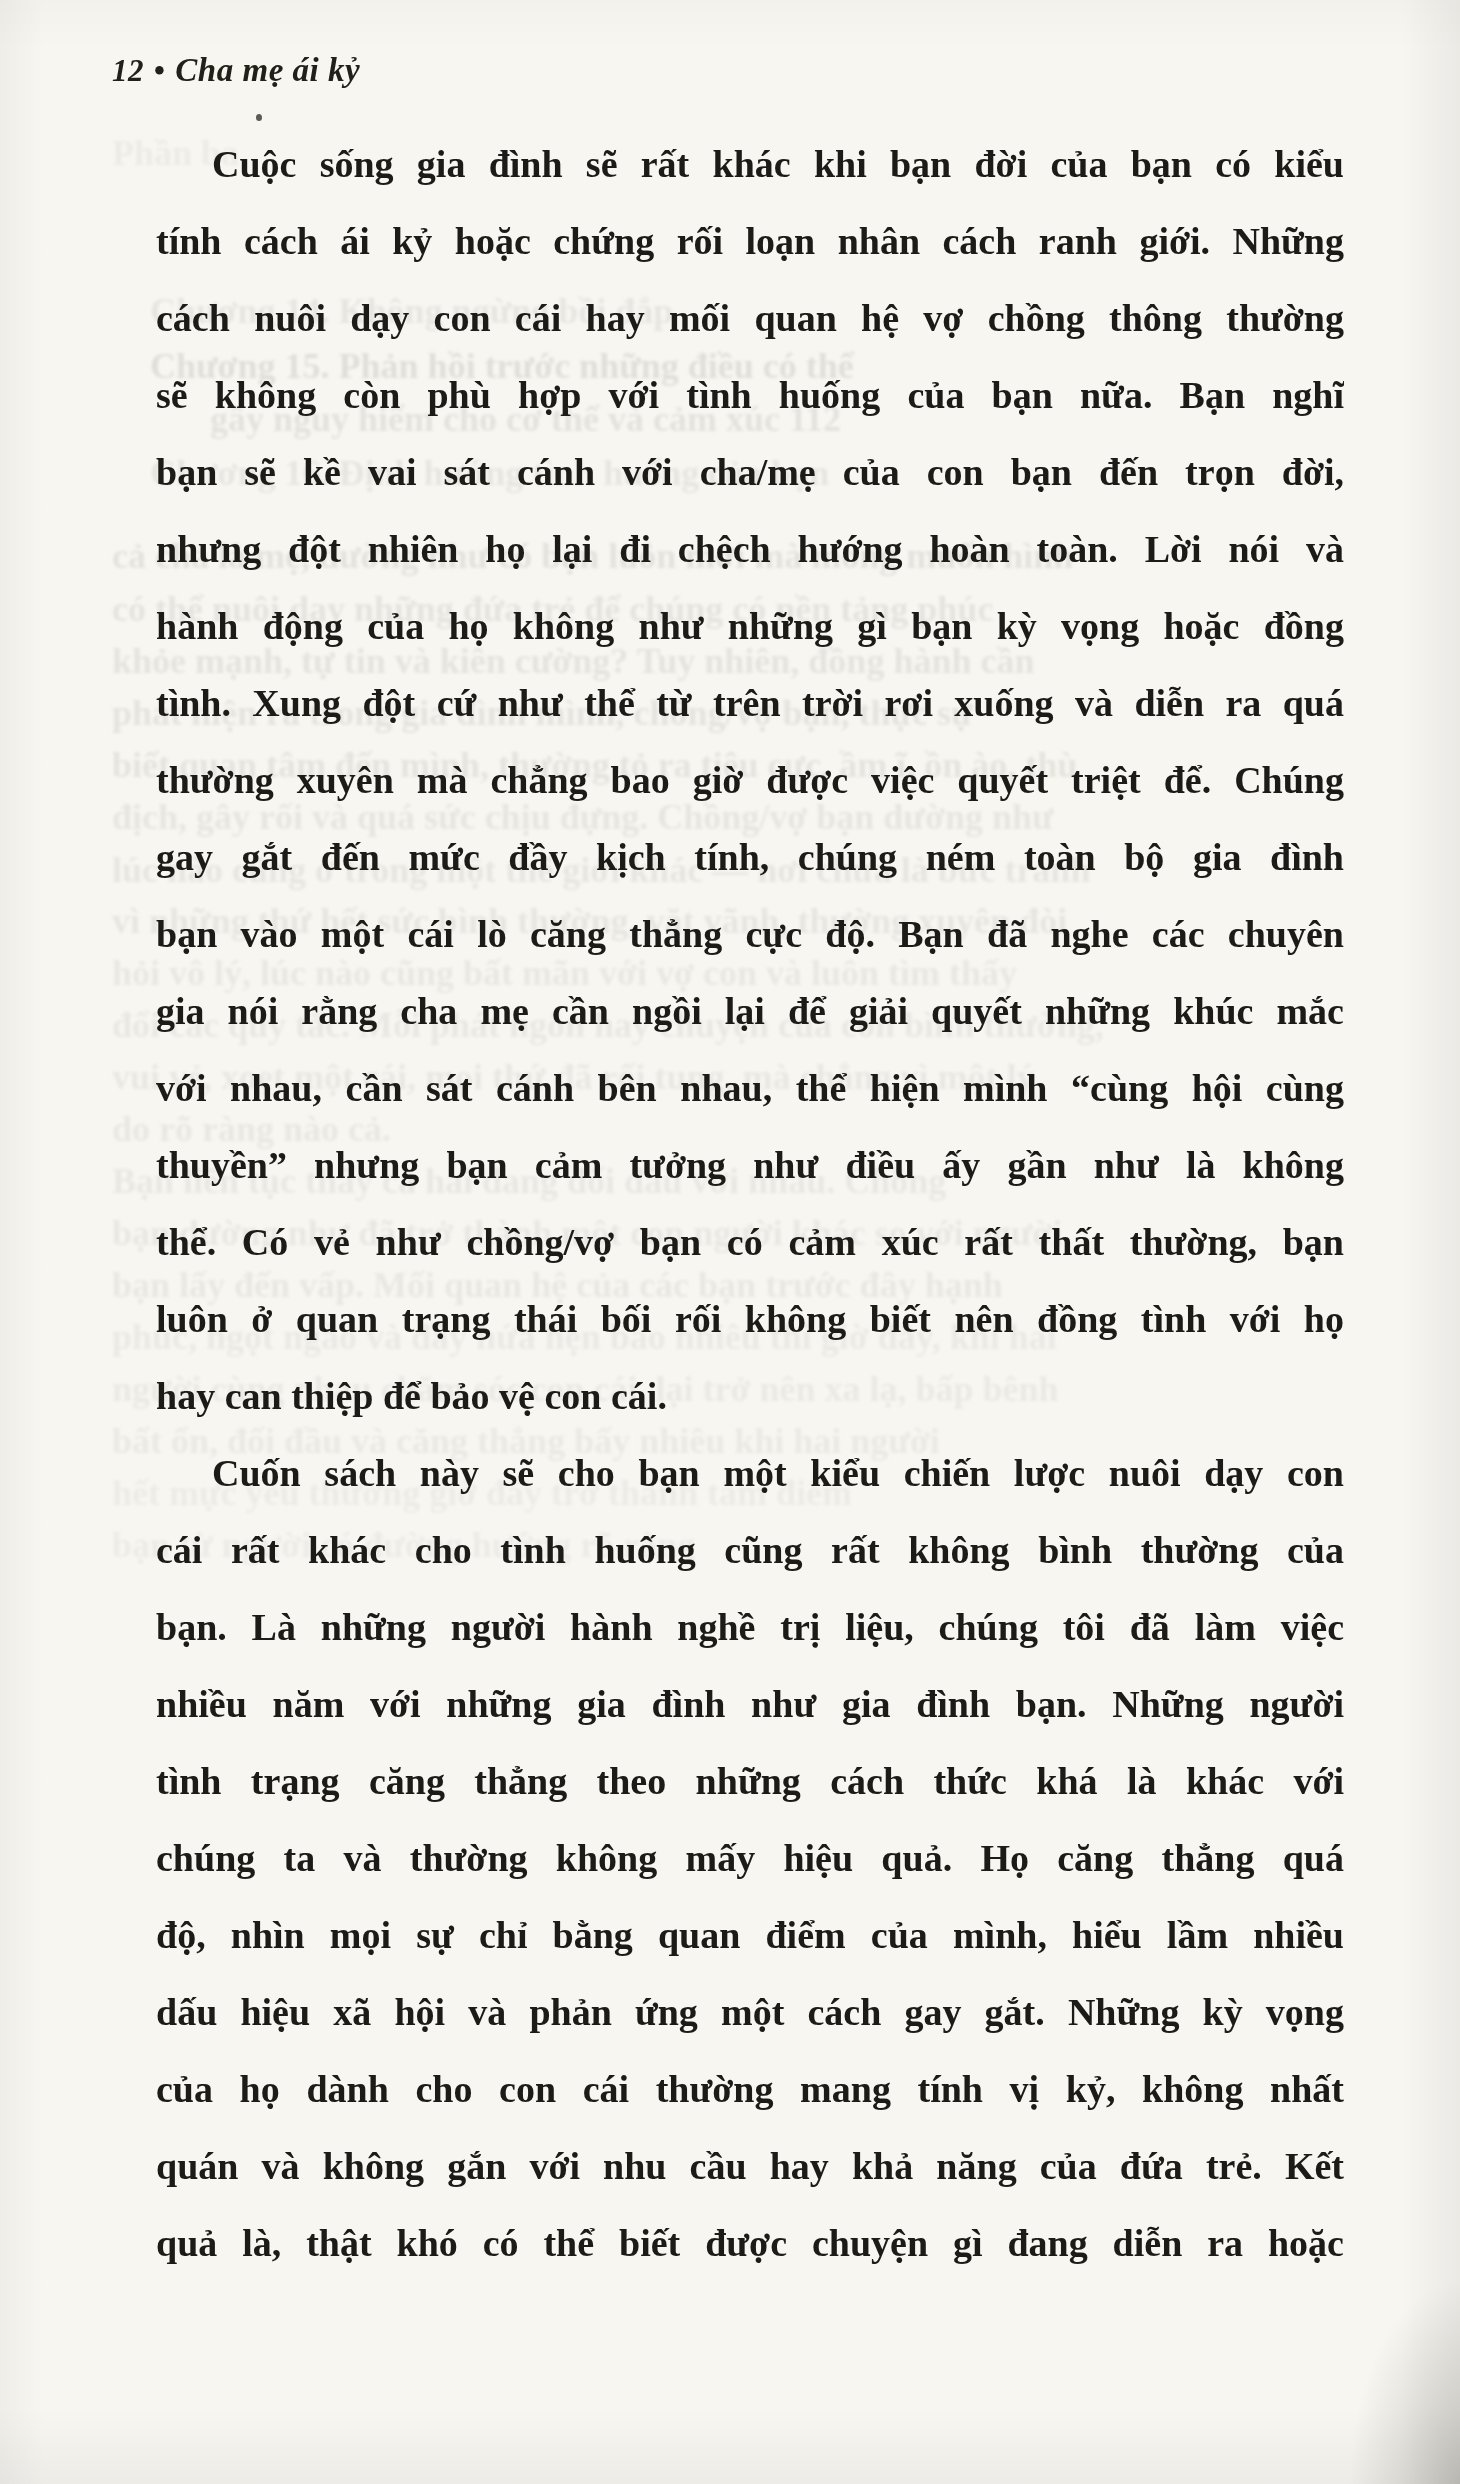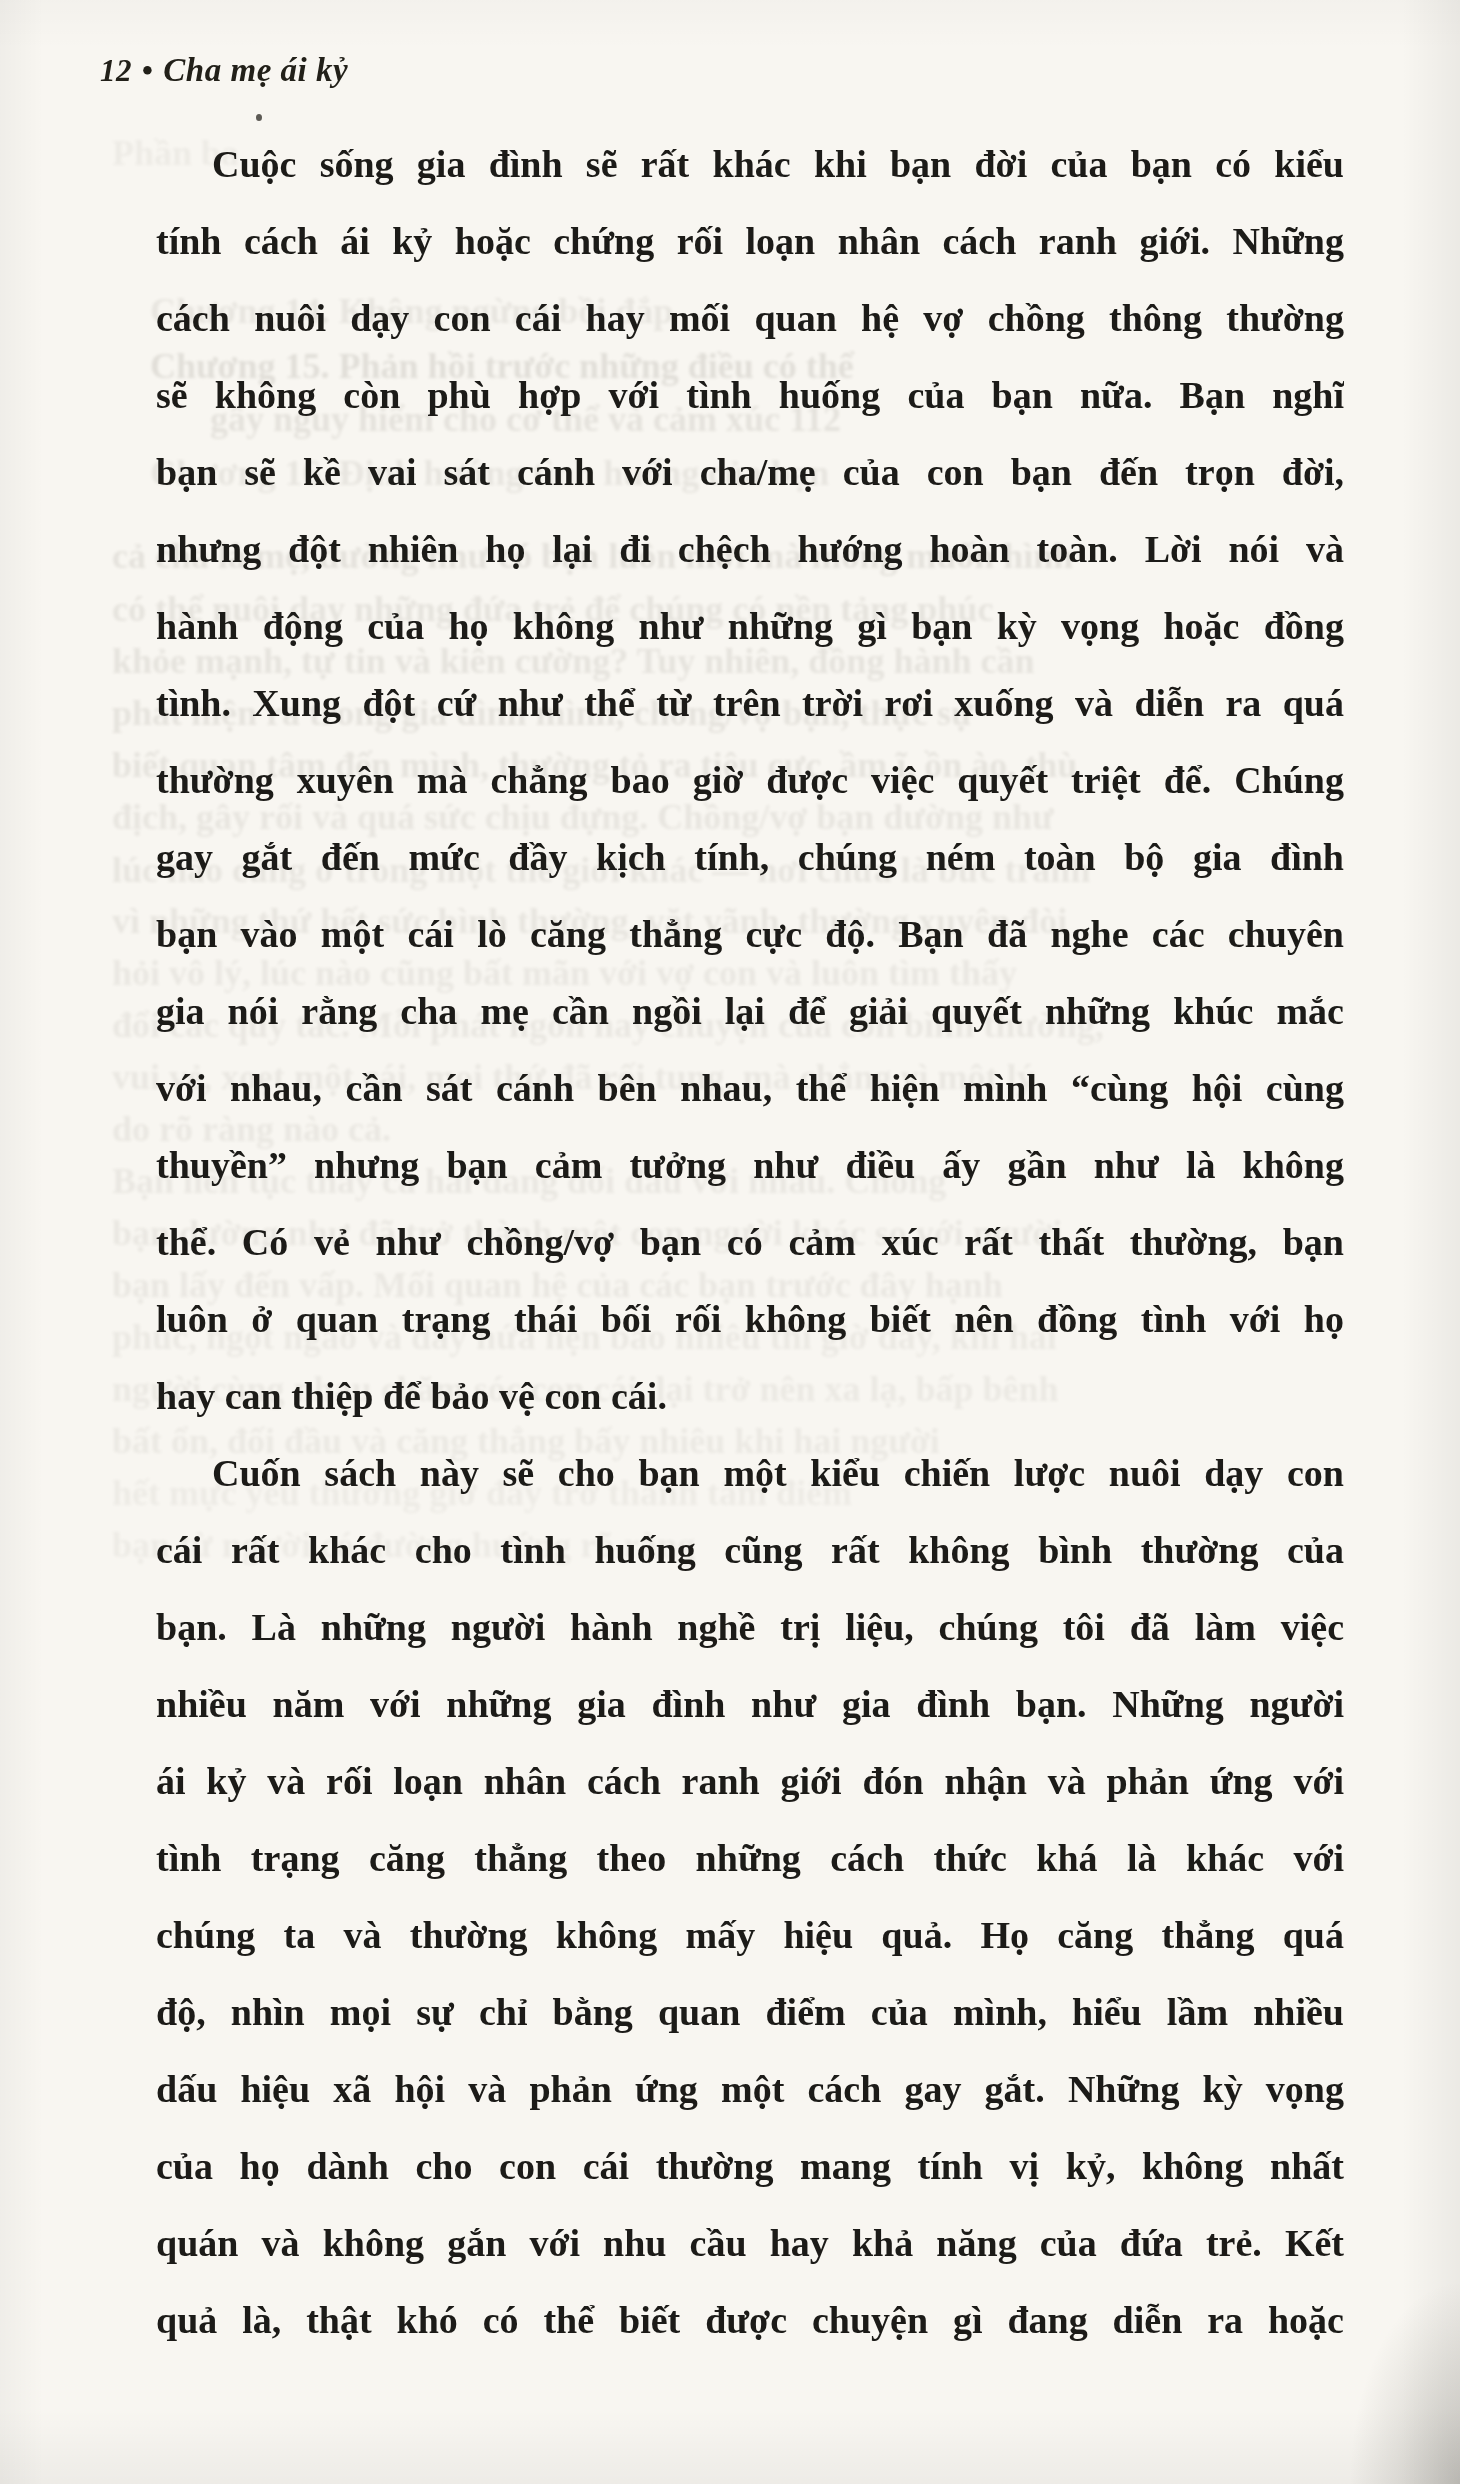--- a/index.html
+++ b/index.html
@@ -35,21 +35,21 @@
     font-weight: 600;
     color: #4a4437;
     white-space: nowrap;
     overflow: hidden;
     filter: blur(1.6px);
   }
 
   .header {
     position: absolute;
     top: 52px;
-    left: 100px;
+    left: 112px;
     font-style: italic;
     font-weight: 600;
     font-size: 31px;
     letter-spacing: 0.5px;
     color: #222019;
   }
   .header .sep {
     padding: 0 10px;
     font-style: normal;
   }
@@ -160,21 +160,20 @@
         <div class="line">thuyền” nhưng bạn cảm tưởng như điều ấy gần như là không</div>
         <div class="line">thể. Có vẻ như chồng/vợ bạn có cảm xúc rất thất thường, bạn</div>
         <div class="line">luôn ở quan trạng thái bối rối không biết nên đồng tình với họ</div>
         <div class="line last-left">hay can thiệp để bảo vệ con cái.</div>
       </div>
       <div>
         <div class="line indent">Cuốn sách này sẽ cho bạn một kiểu chiến lược nuôi dạy con</div>
         <div class="line">cái rất khác cho tình huống cũng rất không bình thường của</div>
         <div class="line">bạn. Là những người hành nghề trị liệu, chúng tôi đã làm việc</div>
         <div class="line">nhiều năm với những gia đình như gia đình bạn. Những người</div>
-        <div class="line">ái kỷ và rối loạn nhân cách ranh giới đón nhận và phản ứng với</div>
         <div class="line">tình trạng căng thẳng theo những cách thức khá là khác với</div>
         <div class="line">chúng ta và thường không mấy hiệu quả. Họ căng thẳng quá</div>
         <div class="line">độ, nhìn mọi sự chỉ bằng quan điểm của mình, hiểu lầm nhiều</div>
         <div class="line">dấu hiệu xã hội và phản ứng một cách gay gắt. Những kỳ vọng</div>
         <div class="line">của họ dành cho con cái thường mang tính vị kỷ, không nhất</div>
         <div class="line">quán và không gắn với nhu cầu hay khả năng của đứa trẻ. Kết</div>
         <div class="line">quả là, thật khó có thể biết được chuyện gì đang diễn ra hoặc</div>
       </div>
     </div>
 

